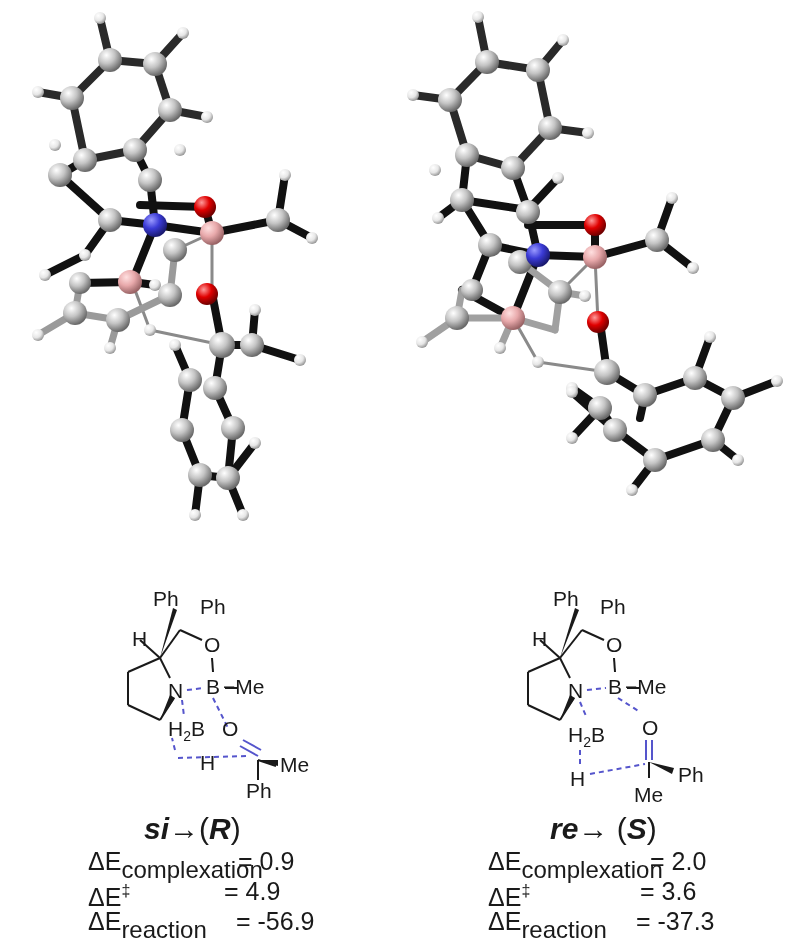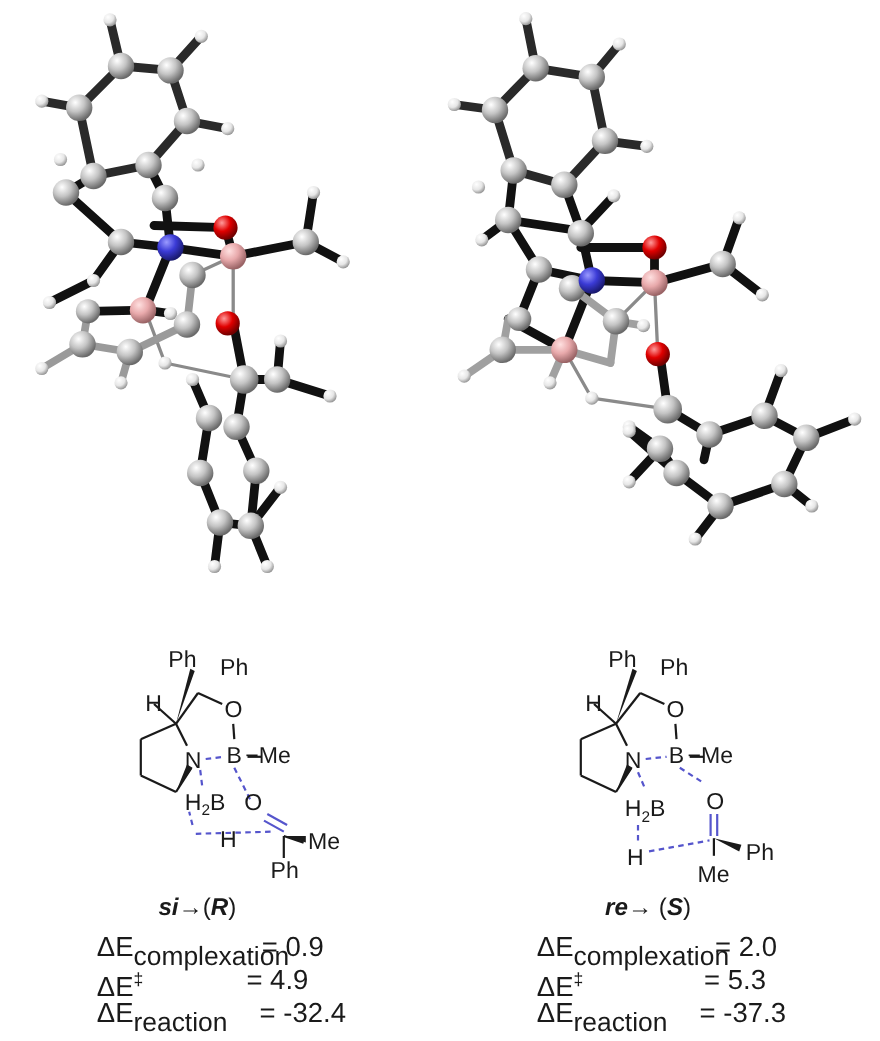--- a/index.html
+++ b/index.html
@@ -2,21 +2,21 @@
 <html><head>
 <meta charset="utf-8">
 <style>
   html, body { margin:0; padding:0; background:#ffffff; }
   body { width:800px; height:946px; position:relative; overflow:hidden; font-family:"Liberation Sans", sans-serif; color:#1a1a1a; }
   .panel { position:absolute; top:0; width:400px; height:846px; }
   .panel.left { left:0; }
   .panel.right { left:400px; }
   svg.model { position:absolute; left:0; top:0; }
   svg.struct { position:absolute; }
-  .label-line { position:absolute; font-size:22px; font-weight:bold; font-style:italic; white-space:nowrap; }
+  .label-line { position:absolute; font-size:30px; font-weight:bold; font-style:italic; white-space:nowrap; }
   .label-line .paren { font-style:normal; font-weight:normal; }
   .energies { position:absolute; font-size:25px; line-height:30px; }
   .erow { position:relative; height:30px; white-space:nowrap; }
   .erow sub { font-size:24px; vertical-align:-8px; }
   .erow sup { font-size:16px; vertical-align:10px; }
   .erow .val { position:absolute; top:0; }
   .atomtext { font-family:"Liberation Sans", sans-serif; font-size:21px; fill:#1a1a1a; }
 </style>
 </head>
 <body>
@@ -214,21 +214,21 @@
     <div class="erow">
       <span>ΔE</span><sub>complexation</sub>
       <span class="val" style="left:150px">= 0.9</span>
     </div>
     <div class="erow">
       <span>ΔE</span><sup>‡</sup>
       <span class="val" style="left:136px">= 4.9</span>
     </div>
     <div class="erow">
       <span>ΔE</span><sub>reaction</sub>
-      <span class="val" style="left:148px">= -32.4</span>
+      <span class="val" style="left:148px">= -56.9</span>
     </div>
   </div>
 </div>
 
 <div class="panel right">
   <svg class="model" width="400" height="580" viewBox="0 0 400 580">
     <defs>
       <radialGradient id="rC" cx="35%" cy="30%" r="70%">
           <stop offset="0" stop-color="#ffffff"></stop>
           <stop offset="0.5" stop-color="#c4c4c4"></stop>
@@ -415,20 +415,20 @@
     <span>re</span><span class="paren" style="font-weight:bold">→</span><span class="paren"> (</span><span>S</span><span class="paren">)</span>
   </div>
 
   <div class="energies" style="left:88px;top:846px;width:300px;">
     <div class="erow">
       <span>ΔE</span><sub>complexation</sub>
       <span class="val" style="left:162px">= 2.0</span>
     </div>
     <div class="erow">
       <span>ΔE</span><sup>‡</sup>
-      <span class="val" style="left:152px">= 5.3</span>
+      <span class="val" style="left:152px">= 3.6</span>
     </div>
     <div class="erow">
       <span>ΔE</span><sub>reaction</sub>
       <span class="val" style="left:148px">= -37.3</span>
     </div>
   </div>
 </div>
 
 </body></html>

